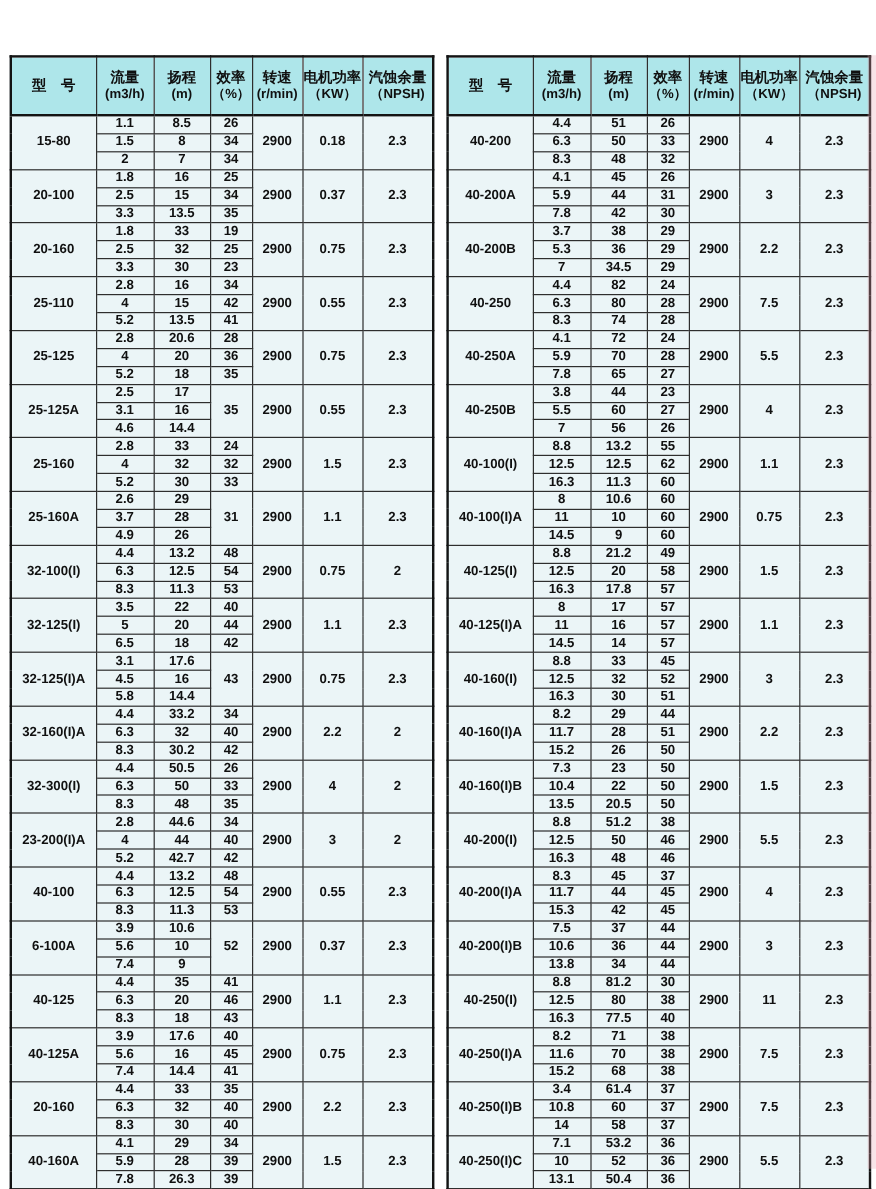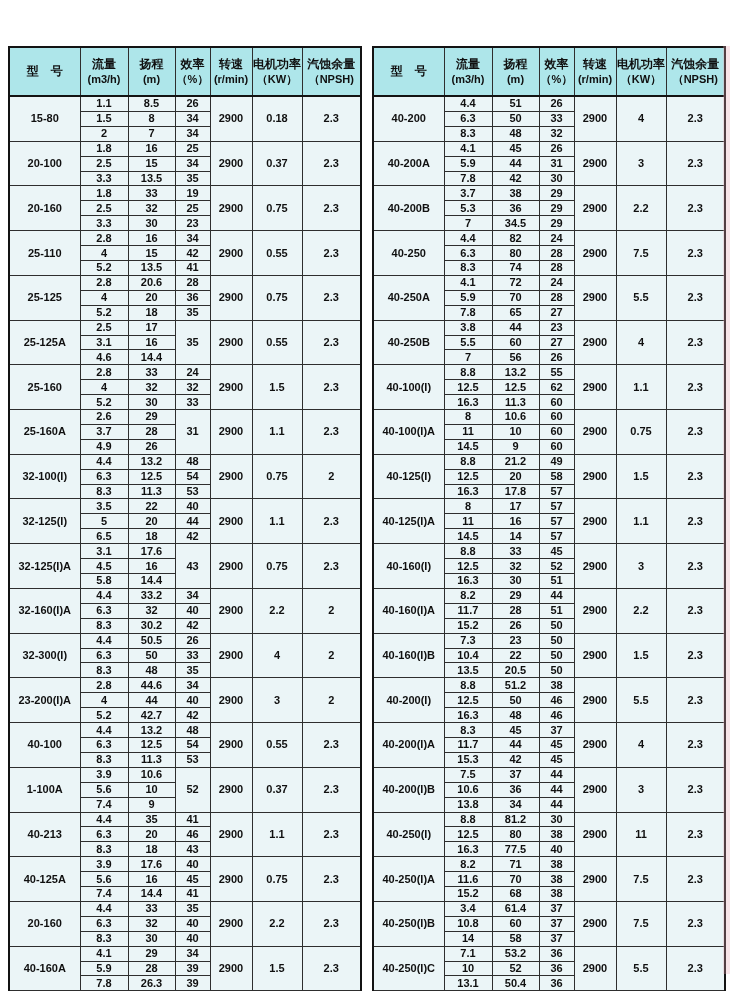--- a/index.html
+++ b/index.html
@@ -334,38 +334,38 @@
             <td>6.3</td>
             <td>12.5</td>
             <td>54</td>
           </tr>
           <tr>
             <td>8.3</td>
             <td>11.3</td>
             <td>53</td>
           </tr>
           <tr>
-            <td rowspan="3" class="model-cell">1-100A</td>
+            <td rowspan="3" class="model-cell">6-100A</td>
             <td>3.9</td>
             <td>10.6</td>
             <td rowspan="3">52</td>
             <td rowspan="3">2900</td>
             <td rowspan="3">0.37</td>
             <td rowspan="3">2.3</td>
           </tr>
           <tr>
             <td>5.6</td>
             <td>10</td>
           </tr>
           <tr>
             <td>7.4</td>
             <td>9</td>
           </tr>
           <tr>
-            <td rowspan="3" class="model-cell">40-213</td>
+            <td rowspan="3" class="model-cell">40-125</td>
             <td>4.4</td>
             <td>35</td>
             <td>41</td>
             <td rowspan="3">2900</td>
             <td rowspan="3">1.1</td>
             <td rowspan="3">2.3</td>
           </tr>
           <tr>
             <td>6.3</td>
             <td>20</td>

